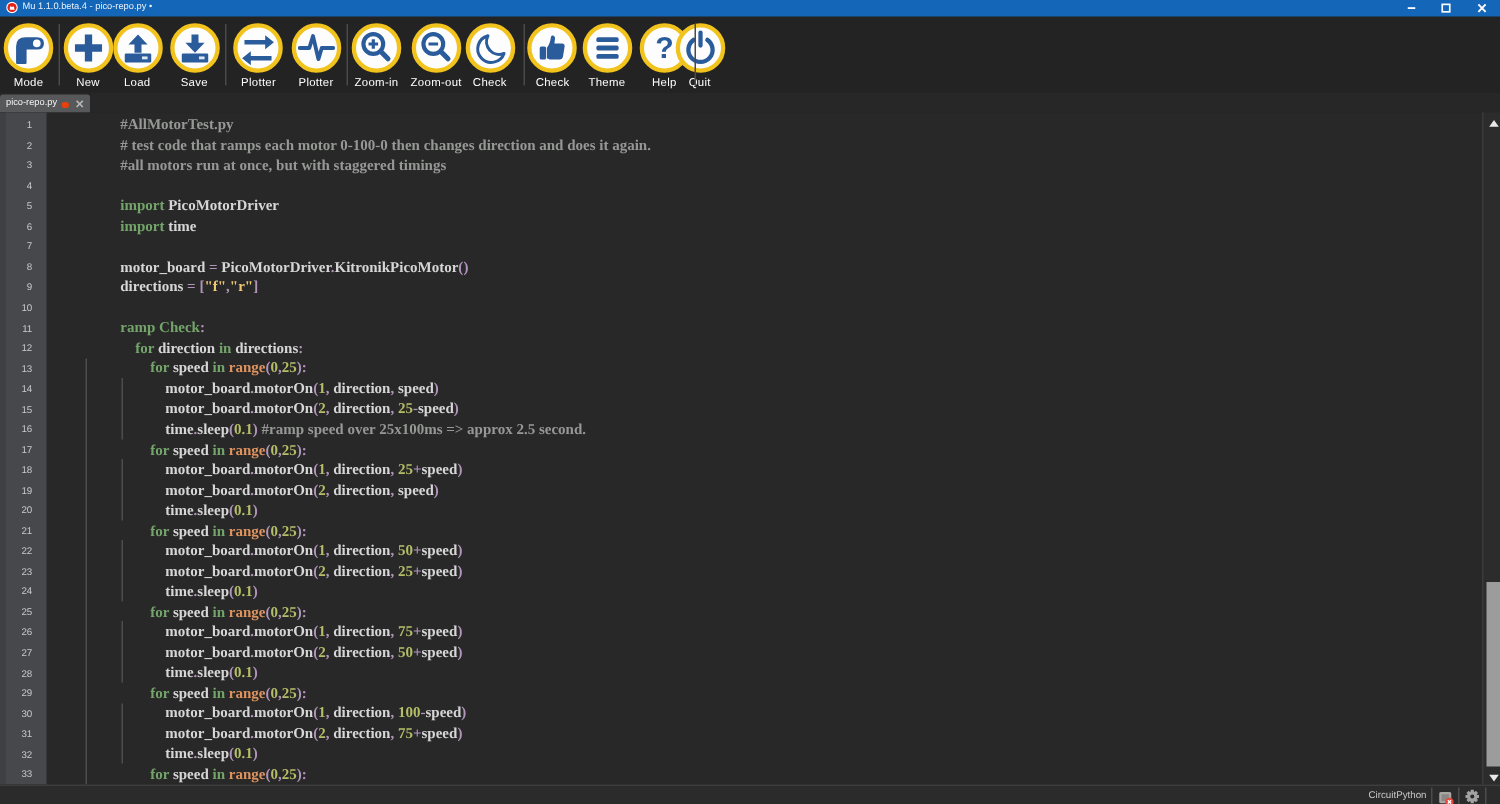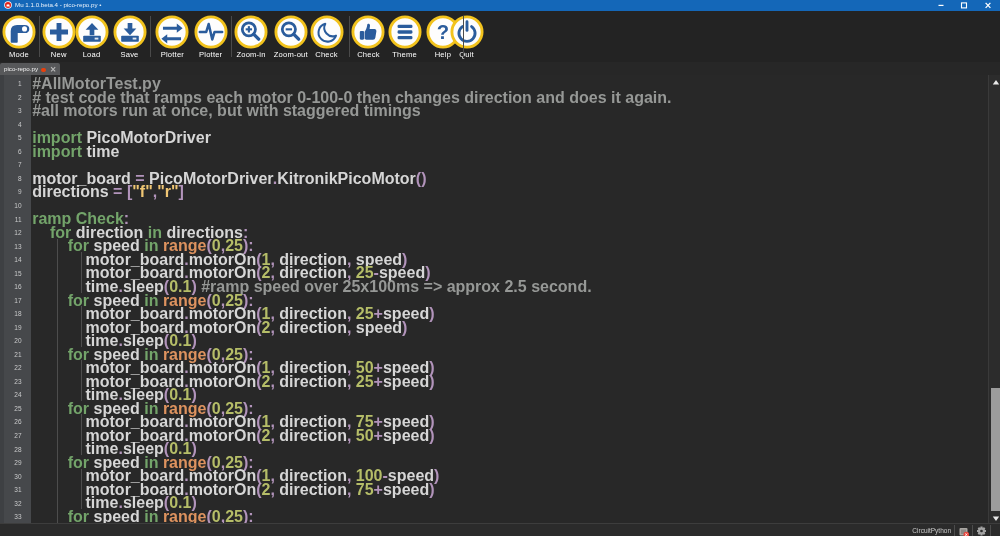--- a/index.html
+++ b/index.html
@@ -23,21 +23,21 @@
 #tab { position:absolute; left:0; top:1px; width:60px; height:11.5px; background:#57585a; border-radius:2px 2px 0 0; }
 #tabname { position:absolute; left:4px; top:2.4px; font-size:6.2px; color:#f2f2f2; }
 #tabdot { position:absolute; left:41px; top:4.5px; width:4.5px; height:4.5px; border-radius:50%; background:#e8400c; }
 #tabx { position:absolute; left:50px; top:1.5px; font-size:7.5px; font-weight:bold; color:#b9b9b9; }
 
 
 #editor { position:absolute; left:0; top:74.5px; width:1000px; height:448.5px; background:#282828; }
 #bpmargin { position:absolute; left:0; top:0; width:4px; height:100%; background:#3e4043; }
 #gutter { position:absolute; left:4px; top:0; width:27px; height:100%; background:#46484b; color:#c9cacb; font-size:6.5px; line-height:13.53px; text-align:right; padding:2.7px 9.5px 0 0; }
 #code { position:absolute; left:31px; top:0; width:957px; height:100%; overflow:hidden; }
-#code pre { font-family:Liberation Sans, sans-serif; font-size:16px; line-height:13.53px; color:#d6d6d6; font-weight:bold; padding:2.5px 0 0 1.2px; }
+#code pre { font-family:Liberation Serif, serif; font-size:10px; line-height:13.53px; color:#d6d6d6; font-weight:bold; padding:2.5px 0 0 1.2px;margin-left:48px; }
 .k { color:#73a46a; font-weight:bold; }
 .s { color:#f0c674; }
 .n { color:#b5bd68; }
 .o { color:#b294bb; }
 .b { color:#de935f; }
 .c { color:#969896; }
 .iguide { position:absolute; width:1px; background:#4d4d4d; }
 
 
 #vscroll { position:absolute; left:988px; top:0; width:12px; height:448.5px; background:#2c2c2c; border-left:1px solid #3a3a3a; }

